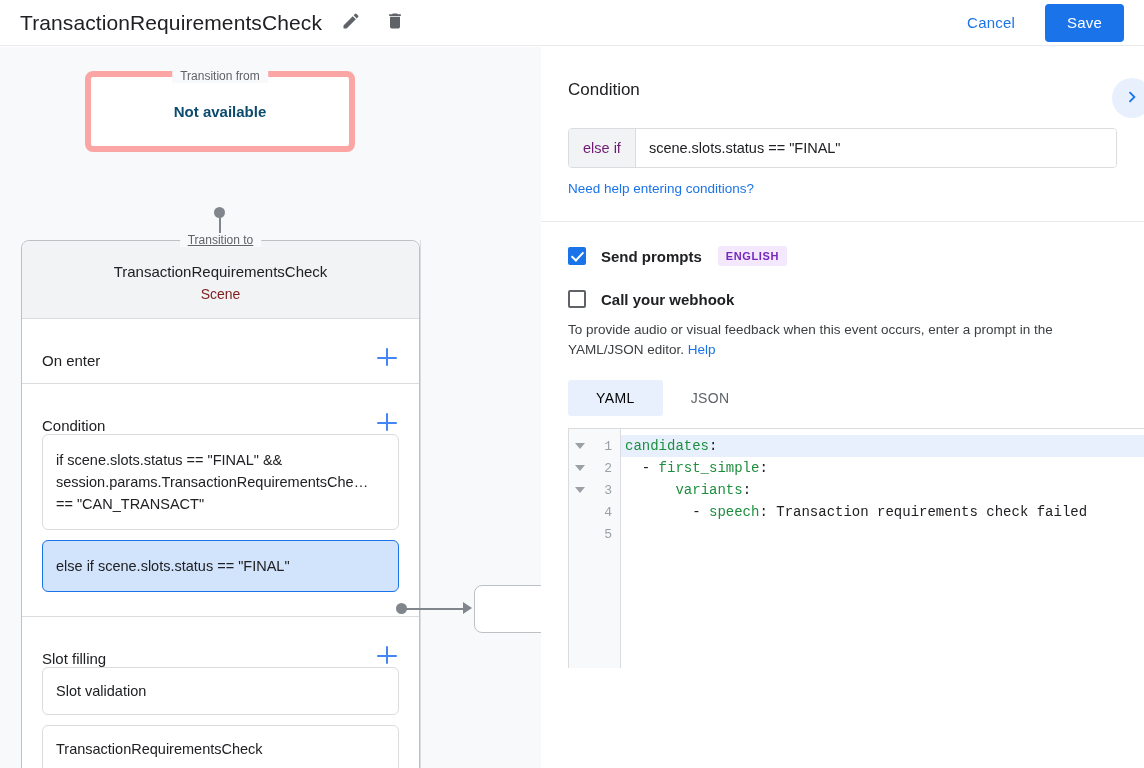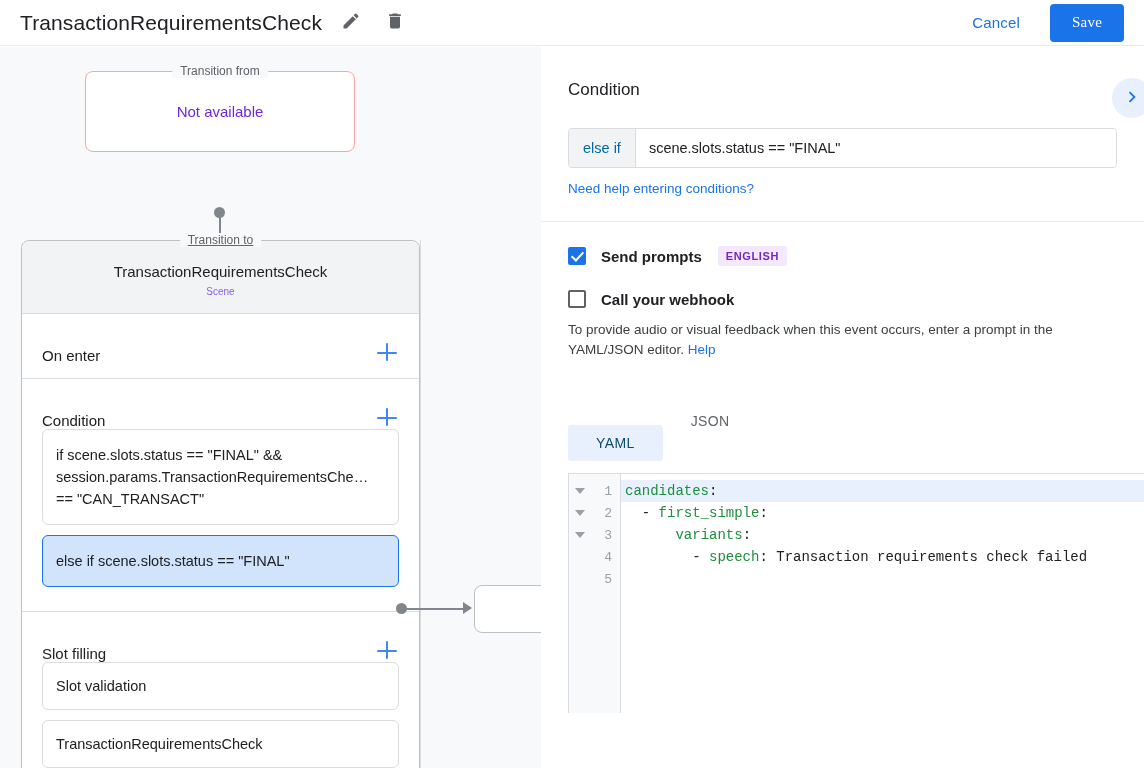--- a/index.html
+++ b/index.html
@@ -29,44 +29,44 @@
   }
   .hdr-icon-btn svg { fill: #5f6368; }
   .header-spacer { flex: 1; }
   .cancel-btn {
     color: #1a73e8; font-size: 15px; background: none; border: none;
     padding: 8px 12px; cursor: pointer; border-radius: 4px; letter-spacing: .2px;
   }
   .save-btn {
     background: #1a73e8; color: #fff; border: none; border-radius: 4px;
     font-size: 15px; padding: 0 22px; height: 38px; margin-left: 18px;
-    cursor: pointer; letter-spacing: .2px; font-family: Liberation Serif, serif;
+    cursor: pointer; letter-spacing: .2px;
   }
 
   
   .left-panel {
     position: absolute; left: 0; top: 47px; width: 541px; height: 721px;
     background: #f8f9fa; overflow: hidden;
   }
   .fieldset {
-    position: absolute; border: 1px solid #fca5a5; border-radius: 8px;
+    position: absolute; border: 6px solid #fca5a5; border-radius: 8px;
     background: #fff;
   }
   .fieldset > .legend {
     position: absolute; top: -8px; left: 50%; transform: translateX(-50%);
     background: #f8f9fa; padding: 0 8px; font-size: 12px; color: #5f6368;
     white-space: nowrap;
   }
 
   
   .node-from {
     left: 85px; top: 24px; width: 270px; height: 81px;
     display: flex; align-items: center; justify-content: center;
   }
-  .node-from .body { font-size: 15px; color: #6d28d9; }
+  .node-from .body { font-size: 15px; color: #0c4a6e; font-weight: bold; }
 
   
   .arrow-wrap { position: absolute; left: 207px; top: 100px; width: 26px; height: 100px; }
   .arrow-dot {
     position: absolute; left: 7px; top: 60px; width: 11px; height: 11px;
     border-radius: 50%; background: #80868b;
   }
   .arrow-line {
     position: absolute; left: 12px; top: 66px; width: 1.5px; height: 48px; background: #80868b;
   }
@@ -85,21 +85,21 @@
   .node-to .legend {
     position: absolute; top: -8px; left: 50%; transform: translateX(-50%);
     background: #f8f9fa; padding: 0 8px; font-size: 12px; color: #5f6368; text-decoration: underline;
   }
   .node-to-head {
     background: #f1f3f4; border-radius: 8px 8px 0 0;
     padding: 22px 10px 16px; text-align: center;
     border-bottom: 1px solid #dadce0;
   }
   .node-to-title { font-size: 15px; color: #202124; }
-  .node-to-sub { font-size: 10px; color: #8b5cf6; margin-top: 6px; }
+  .node-to-sub { font-size: 14px; color: #7f1d1d; margin-top: 6px; }
 
   .node-section { border-bottom: 1px solid #dadce0; padding: 0 0 14px 0; }
   .node-section:last-child { border-bottom: none; }
   .section-head {
     display: flex; align-items: flex-end; justify-content: space-between;
     height: 50px; padding: 0 20px;
   }
   .section-title { font-size: 15px; color: #202124; }
   .plus-btn {
     width: 24px; height: 24px; position: relative; cursor: pointer;
@@ -166,21 +166,21 @@
   }
   .chevron-fab svg { fill: #1a73e8; }
 
   .cond-input-row {
     display: flex; margin-top: 28px; border: 1px solid #dadce0; border-radius: 4px;
     overflow: hidden; height: 40px;
   }
   .cond-prefix {
     background: #f1f3f4; border-right: 1px solid #dadce0;
     display: flex; align-items: center; padding: 12px 14px;
-    font-size: 14.5px; color: #0369a1; white-space: nowrap;
+    font-size: 14.5px; color: #701a75; white-space: nowrap;
   }
   .cond-value {
     flex: 1; border: none; outline: none; padding: 0 13px;
     font-size: 14.5px; color: #202124; font-family: "Liberation Sans", sans-serif;
     background: #fff;
   }
   .help-link {
     display: inline-block; margin-top: 13px; font-size: 13.5px;
     color: #1a73e8; text-decoration: none; cursor: pointer;
   }
@@ -212,21 +212,21 @@
     max-width: 552px;
   }
   .hint-text a { color: #1a73e8; text-decoration: none; }
 
   
   .tabs { display: flex; margin-top: 20px; }
   .tab {
     padding: 10px 28px; font-size: 14px; color: #5f6368; cursor: pointer;
     letter-spacing: .4px; background: transparent; border: none; border-radius: 3px;
   }
-  .tab.active { background: #e8f0fe; color: #0c4a6e; margin-top: 45px; }
+  .tab.active { background: #e8f0fe; color: #000000; }
 
   
   .editor {
     margin-top: 12px; margin-left: 27px; width: 603px; height: 240px;
     border-top: 1px solid #dadce0; border-left: 1px solid #dadce0;
     display: flex; background: #fff; overflow: hidden;
     font-family: "Liberation Mono", monospace; font-size: 14px;
   }
   .gutter {
     width: 52px; flex: none; background: #f8f9fa; border-right: 1px solid #dadce0;

